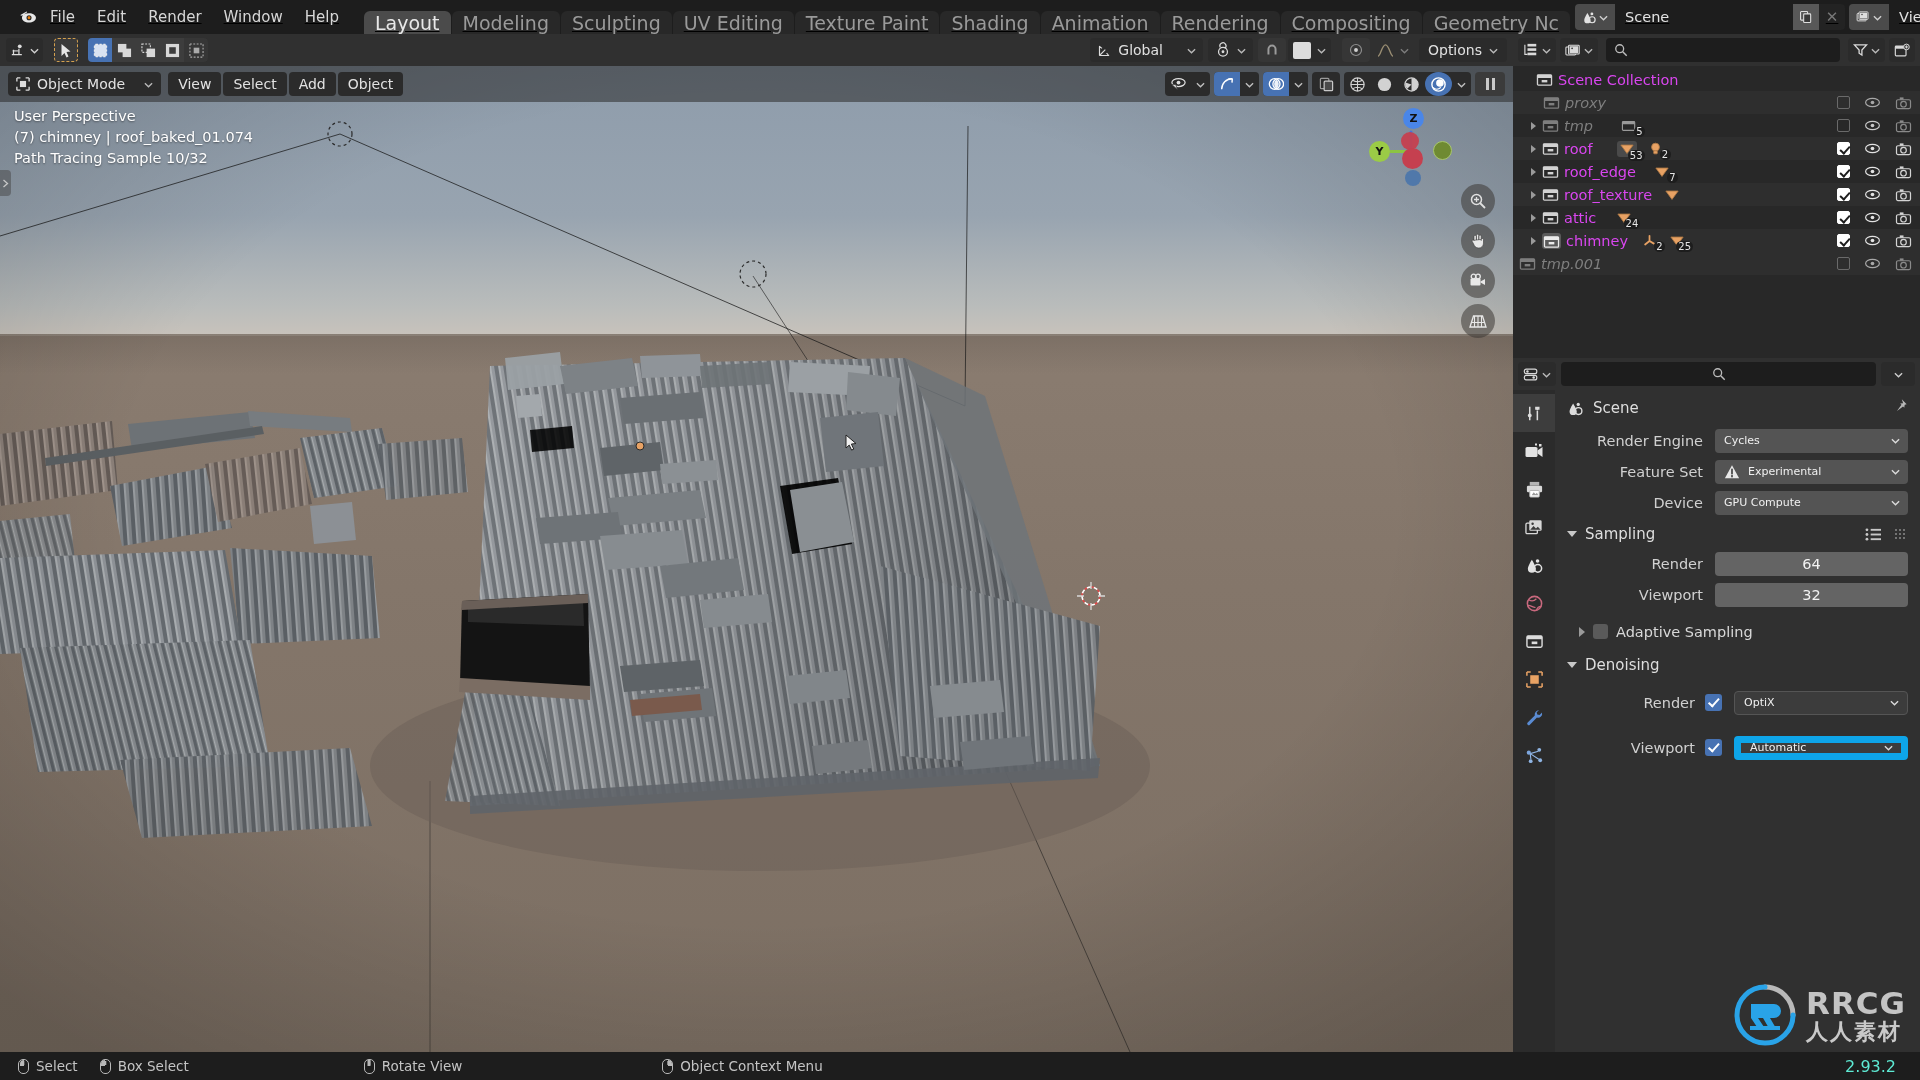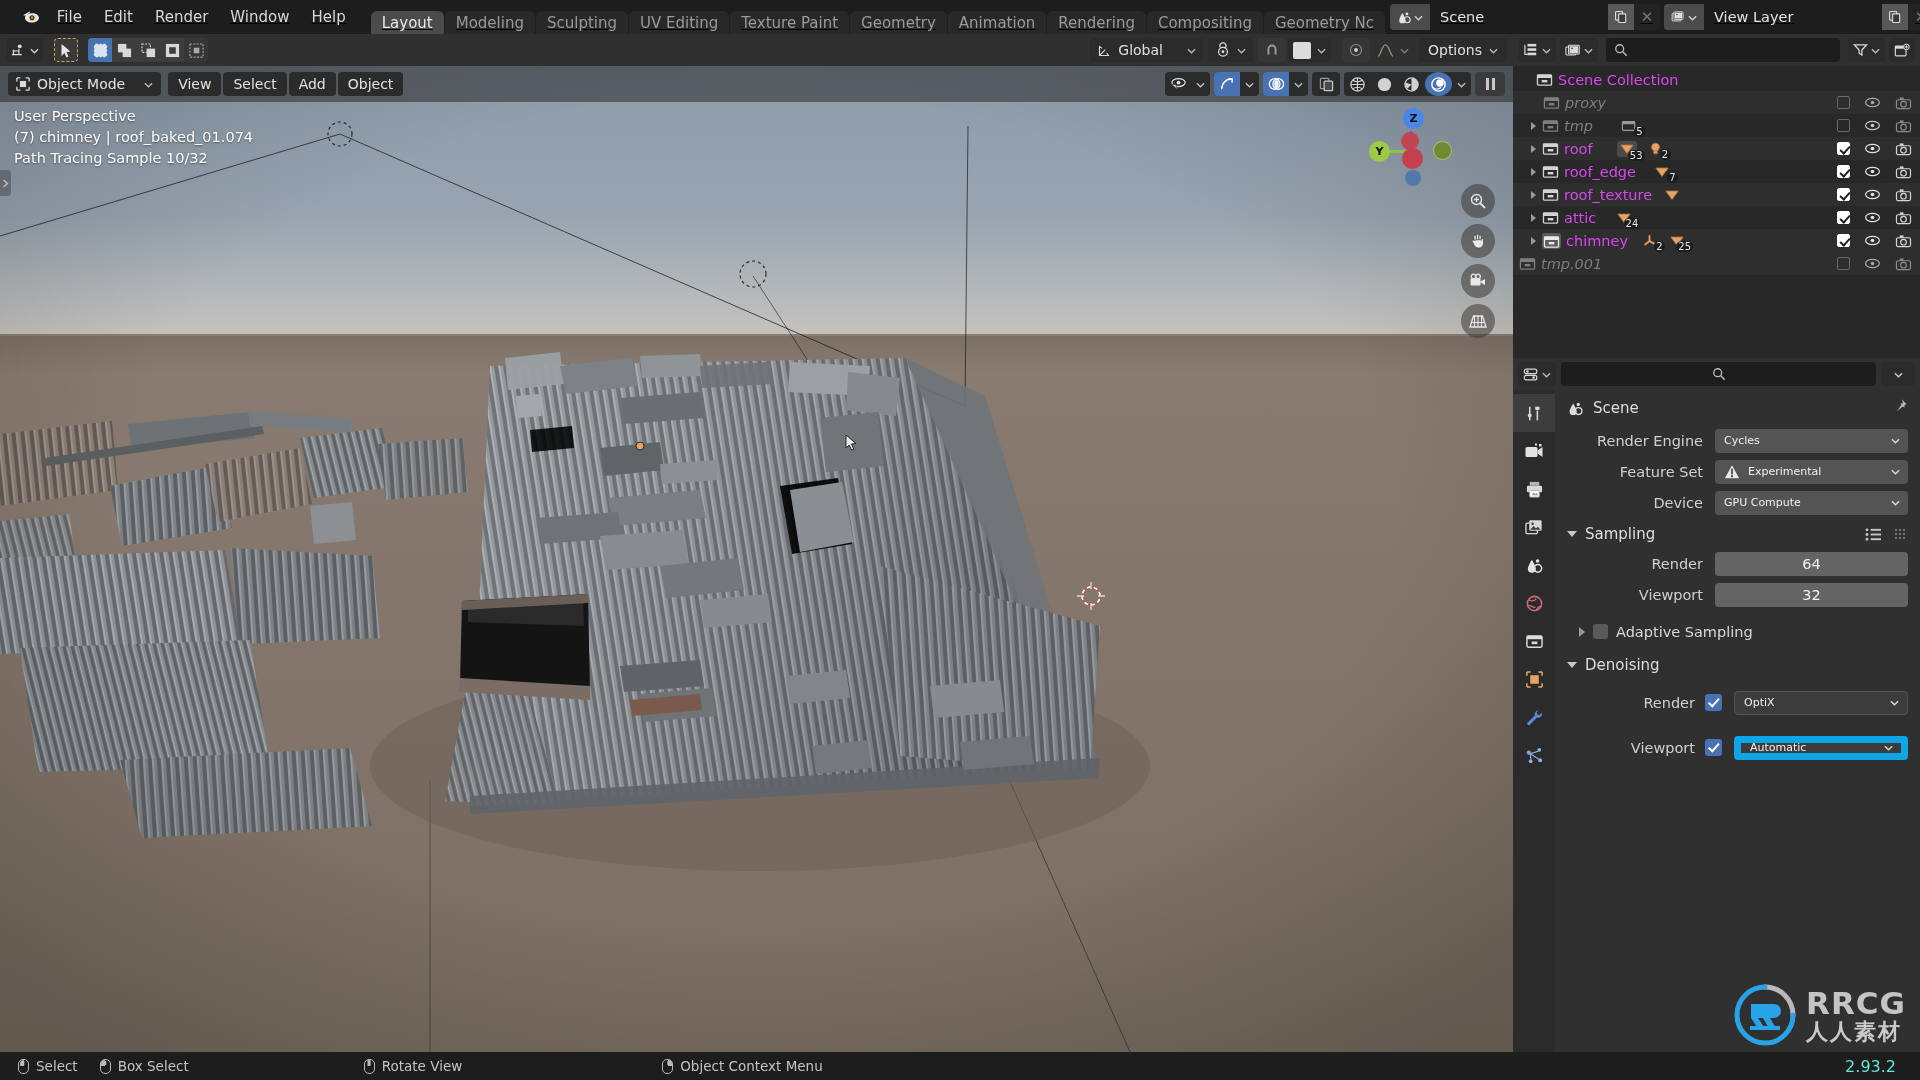--- a/index.html
+++ b/index.html
@@ -18,21 +18,21 @@
     background: #1d1d1d; display: flex; align-items: center; text-decoration: underline;
   }
   .blender-logo { width: 38px; height: 34px; display: flex; align-items: center; justify-content: center; }
   .menu-item {
     height: 26px; padding: 0 11px; display: flex; align-items: center;
     font-size: 15px; color: #d7d7d7; border-radius: 4px; white-space: nowrap;
   }
   .ws-tabs { display: flex; align-items: flex-end; height: 34px; margin-left: 14px; }
   .ws-tab {
     height: 23px; padding: 0 11px; display: flex; align-items: center;
-    font-size: 15px; color: #9a9a9a; background: #282828;
+    font-size: 19px; color: #9a9a9a; background: #282828;
     border-radius: 6px 6px 0 0; margin-right: 1px; white-space: nowrap; text-align: right;
   }
   .ws-tab.active { background: #4b4b4b; color: #e8e8e8; }
   .ws-tab.clipped { overflow: hidden; }
   .topbar-right { margin-left: auto; display: flex; align-items: center; height: 34px; padding-right: 4px; }
   .id-block { display: flex; align-items: center; height: 26px; background: #232323; border-radius: 4px; margin-left: 4px; }
   .id-icon-btn {
     width: 40px; height: 26px; background: #4b4b4b; border-radius: 4px 0 0 4px;
     display: flex; align-items: center; justify-content: center; gap: 2px;
   }
@@ -279,21 +279,21 @@
     <div class="menu-item">Render</div>
     <div class="menu-item">Window</div>
     <div class="menu-item">Help</div>
 
     <div class="ws-tabs">
       <div class="ws-tab active">Layout</div>
       <div class="ws-tab">Modeling</div>
       <div class="ws-tab">Sculpting</div>
       <div class="ws-tab">UV Editing</div>
       <div class="ws-tab">Texture Paint</div>
-      <div class="ws-tab">Geometry</div>
+      <div class="ws-tab">Shading</div>
       <div class="ws-tab">Animation</div>
       <div class="ws-tab">Rendering</div>
       <div class="ws-tab">Compositing</div>
       <div class="ws-tab clipped">Geometry Nc</div>
     </div>
 
     <div class="topbar-right">
       <div class="id-block">
         <div class="id-icon-btn">
           <svg width="15" height="15" viewBox="0 0 20 20">

